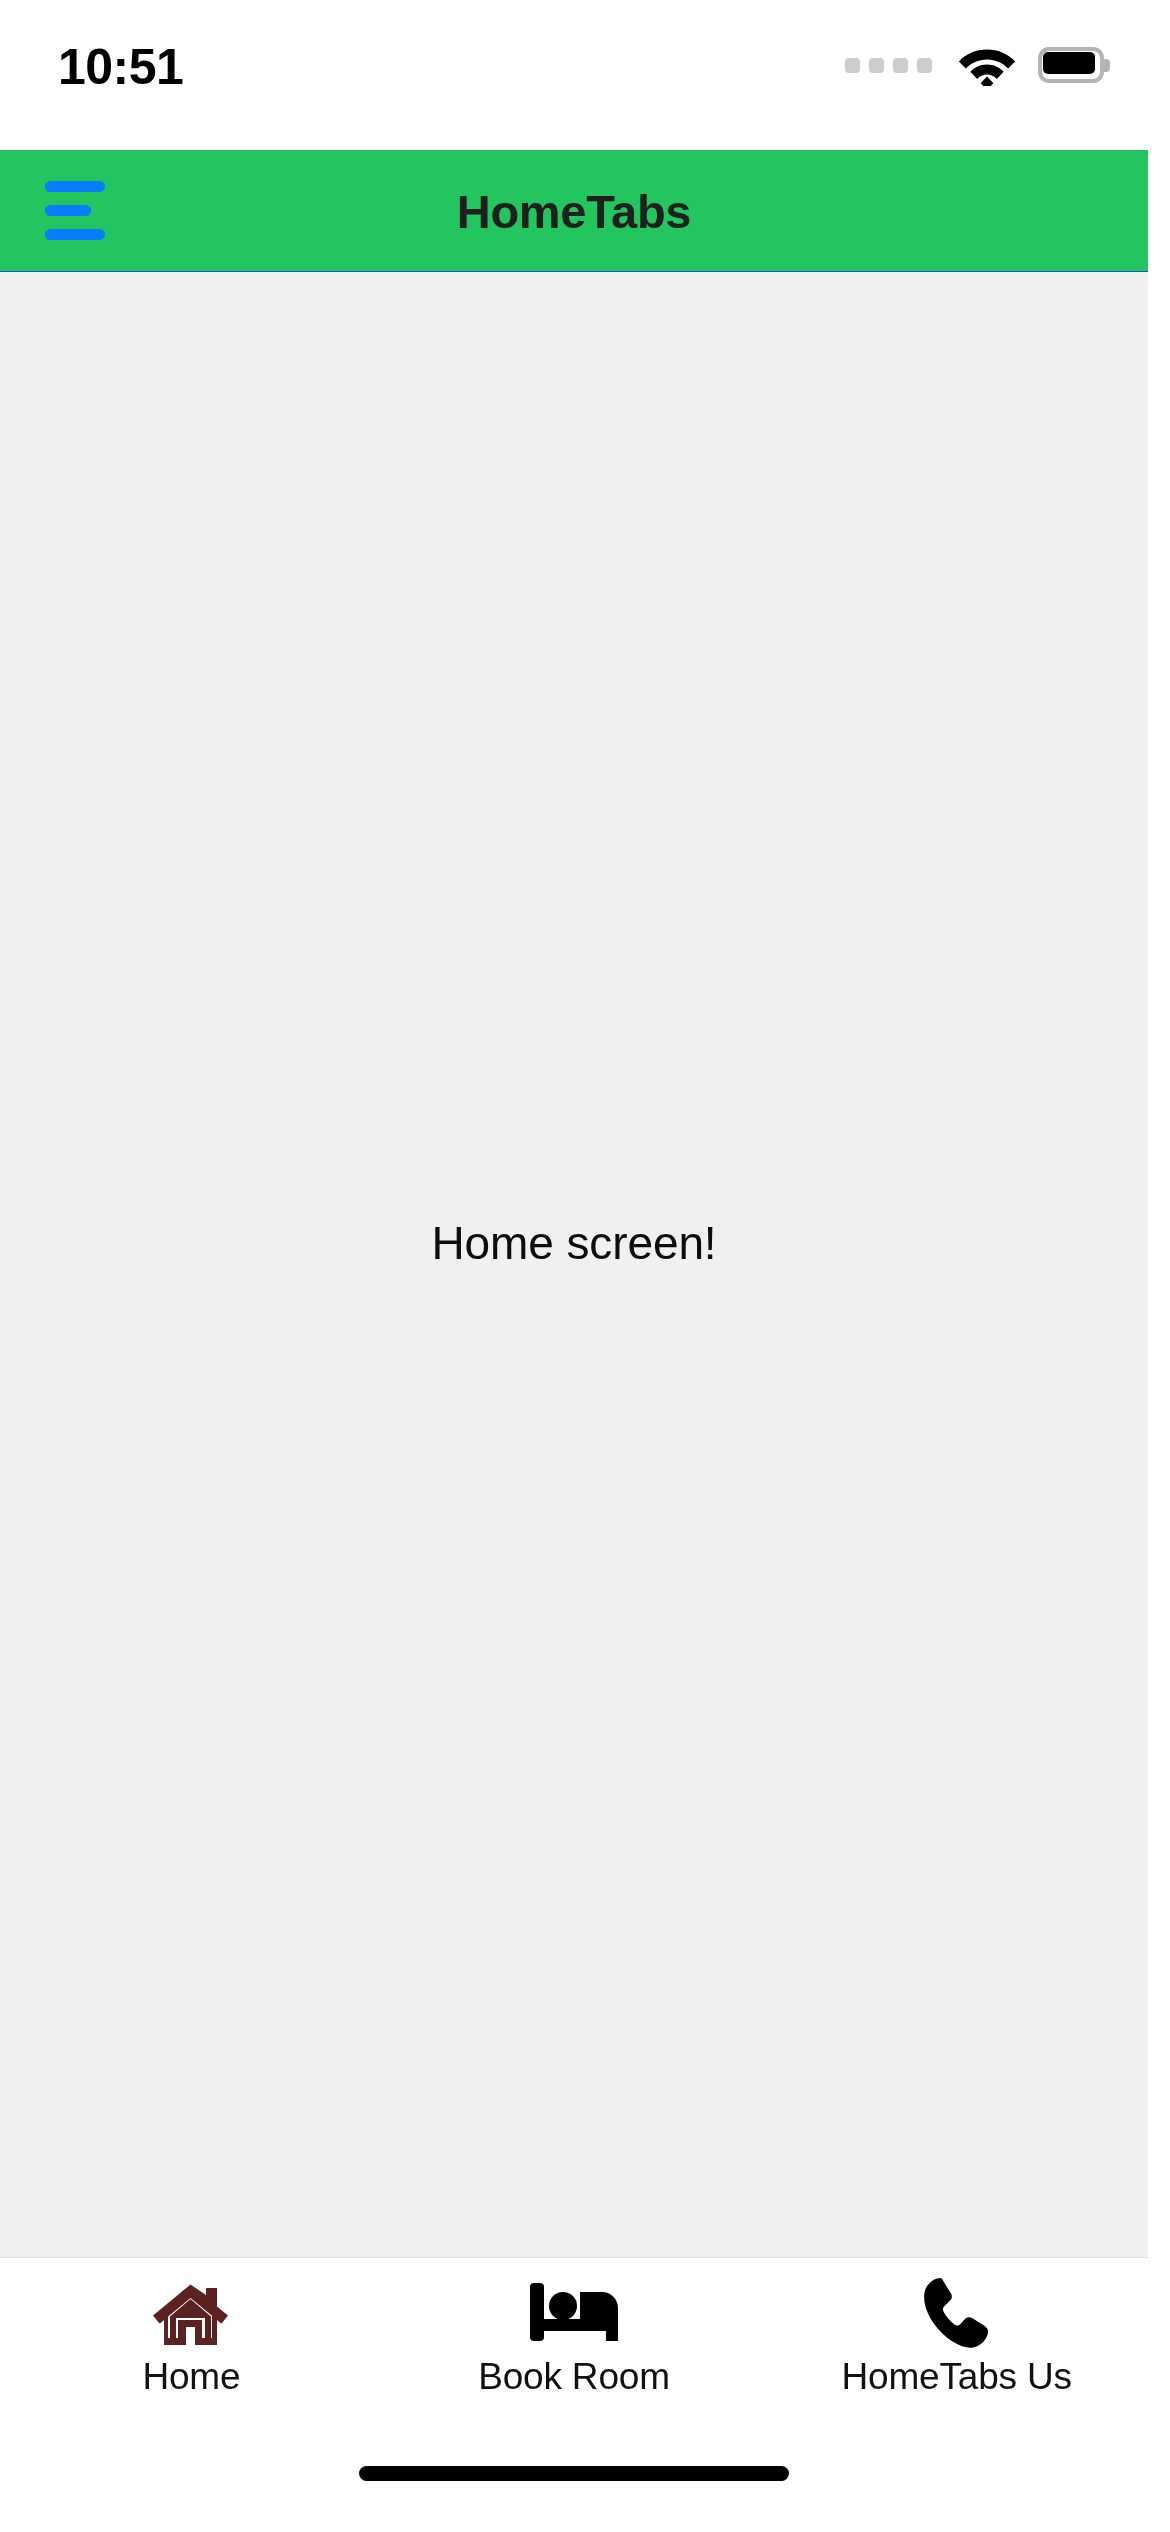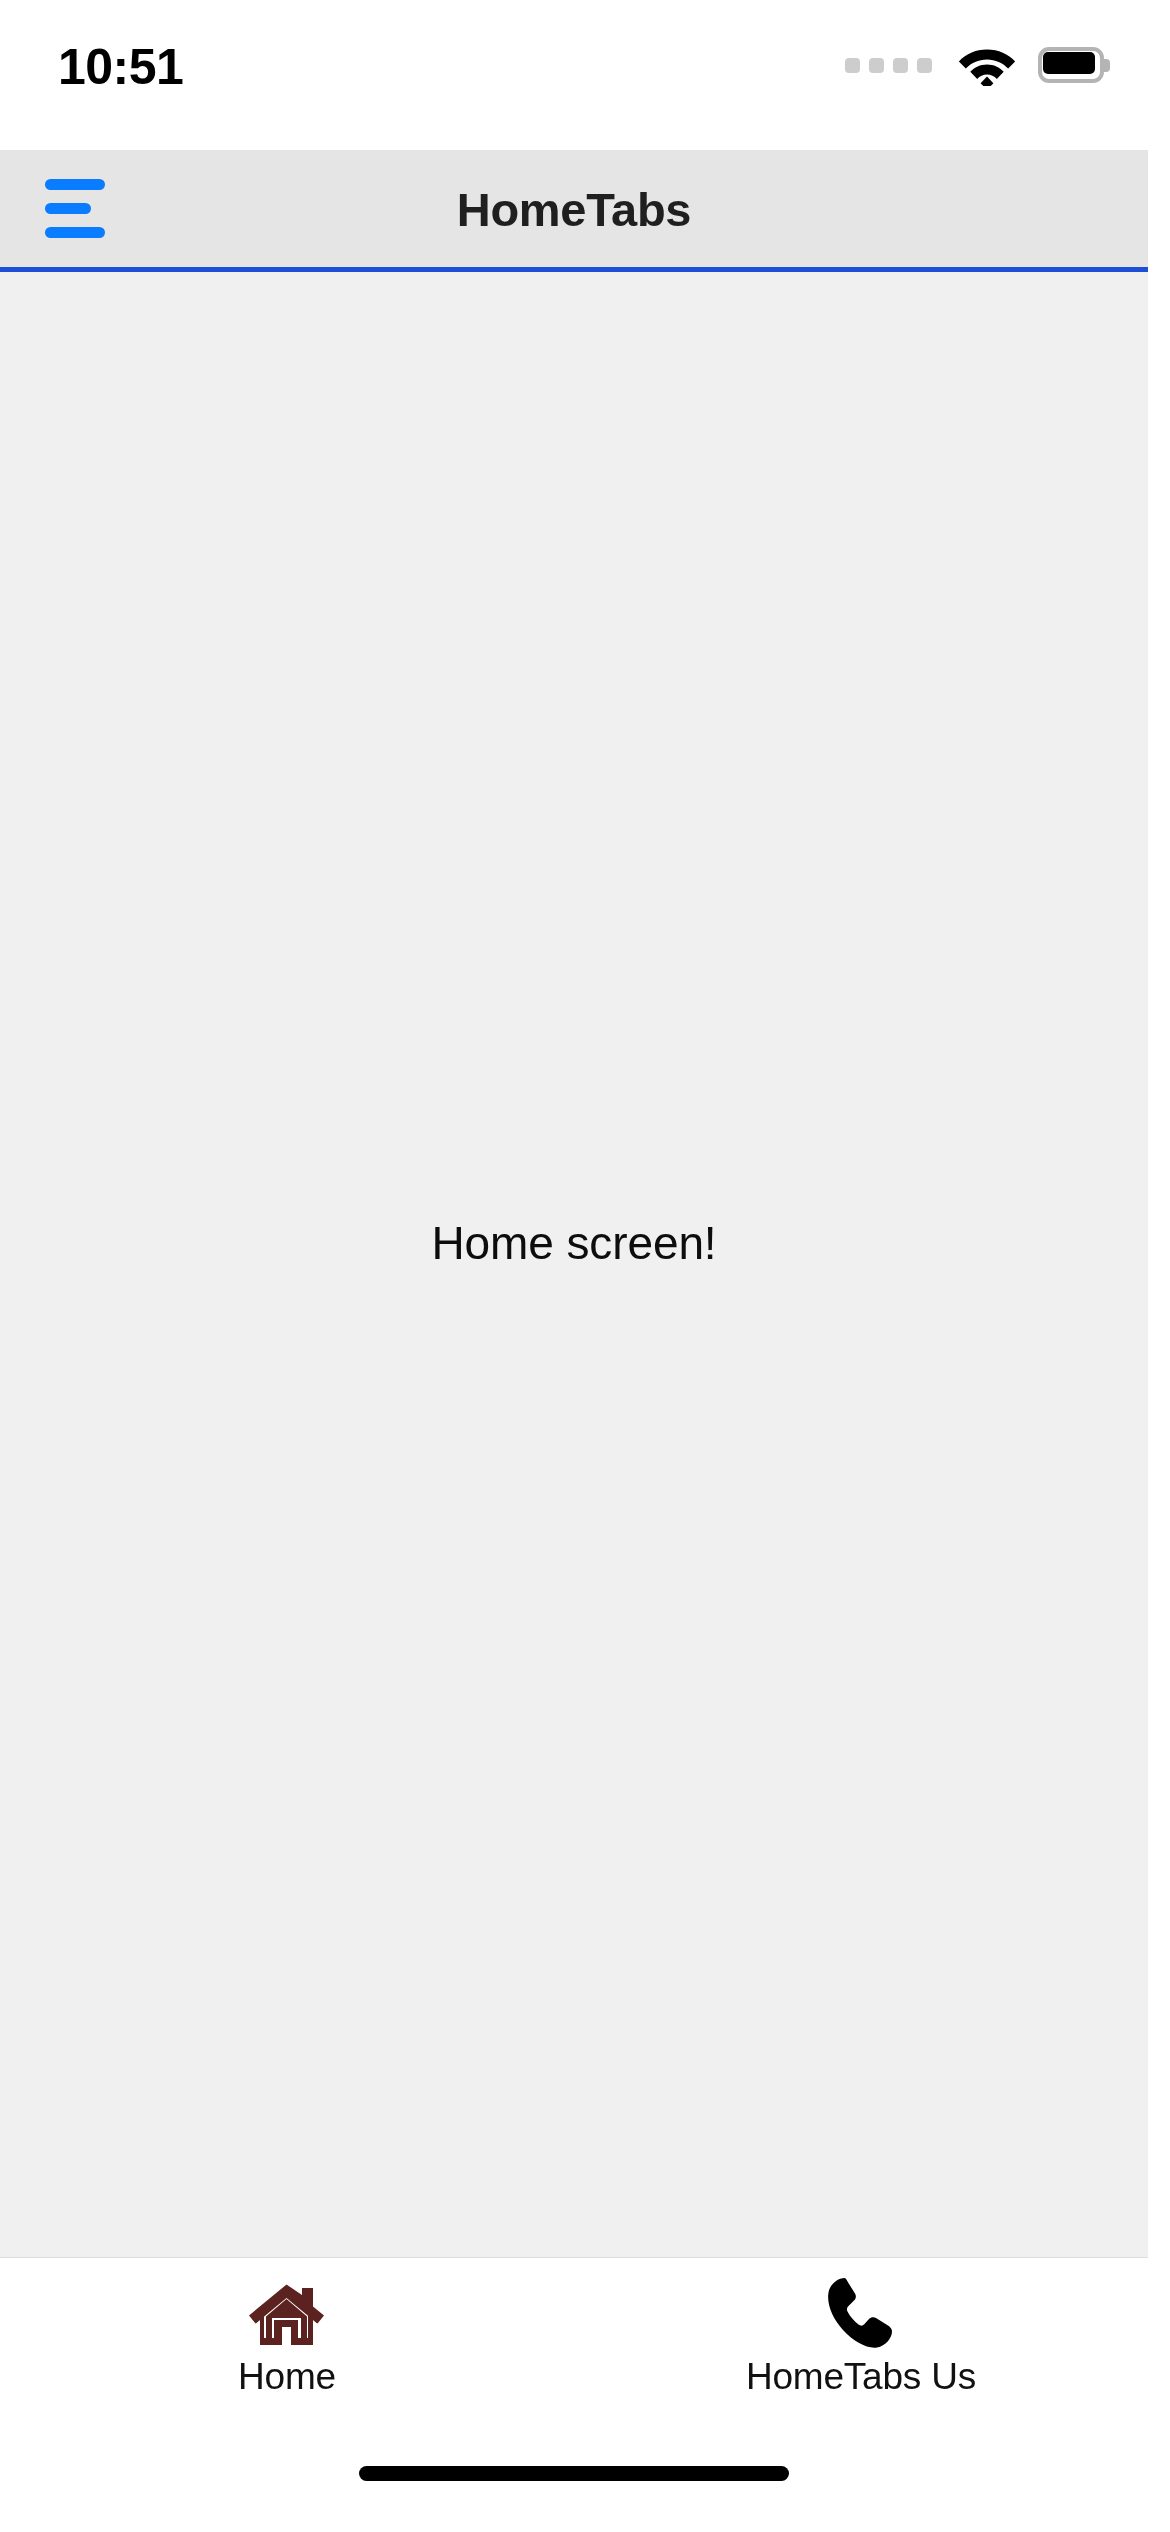--- a/index.html
+++ b/index.html
@@ -63,22 +63,22 @@
     position:absolute; right:0; top:12px;
     width:6px; height:13px;
     background:#b4b4b4;
     border-radius:0 4px 4px 0;
   }
 
   
   .nav-header {
     position:relative;
     flex:0 0 122px;
-    background:#e5e5e5;
-    border-bottom:5px solid #1d4ed8;
+    background:#22c55e;
+    border-bottom:1px solid #1d4ed8;
   }
   .menu-button {
     position:absolute;
     left:36px; top:50%;
     transform:translateY(-50%);
     width:80px; height:64px;
     display:flex; flex-direction:column;
     justify-content:center; align-items:flex-start;
     gap:13px;
     padding-left:9px;
@@ -216,20 +216,32 @@
       <div class="tab-icon">
         <svg width="82" height="72" viewBox="0 0 82 72">
           <path d="M40.5 7.5 L3 38.5 l6.5 8 L14 42.8 V68 h22 V50 h9 v18 h22 V42.8 l4.5 3.7 6.5-8 -11-9.1 V11 H56 v7.1 L40.5 7.5 z M40.5 19.6 L62 37.3 V61 H52 V43 H28 v18 H18 V37.3 L40.5 19.6 z" fill="#5c2220"></path>
           <path d="M40.5 22 L20 39.5 V61 h6 V41 h29 v20 h6 V39.5 L40.5 22 z" fill="#5c2220"></path>
           <path d="M40.5 14 L6.5 42 l3.5 4.2 L40.5 21 l30.5 25.2 3.5-4.2 L40.5 14 z" fill="#5c2220"></path>
         </svg>
       </div>
       <div class="tab-label">Home</div>
     </div>
 
+    <div class="tab-item">
+      <div class="tab-icon">
+        <svg width="96" height="72" viewBox="0 0 96 72">
+          <rect x="4" y="6" width="14" height="58" rx="4" fill="#000"></rect>
+          <circle cx="37" cy="29" r="14" fill="#000"></circle>
+          <path d="M54 15 h22 c9 0 16 7 16 16 v12 H54 z" fill="#000"></path>
+          <rect x="12" y="42" width="80" height="12" fill="#000"></rect>
+          <rect x="80" y="50" width="12" height="14" fill="#000"></rect>
+        </svg>
+      </div>
+      <div class="tab-label">Book Room</div>
+    </div>
 
     <div class="tab-item">
       <div class="tab-icon">
         <svg width="78" height="78" viewBox="0 0 78 78">
           <path d="M22.5 4 C16 4 8 10 6.5 18.5 c-2 11.5 4 26 14.5 37.5 C31.5 67.5 45 75 55 73.5 c8.5-1.5 15-9.5 15-16 0-2.5-1.5-4.5-4-6 L54 44 c-2.5-1.5-5-1-7 1 l-5 5.5 c-1.5 1.5-3.5 1.5-5.5 0 -4.5-3.5-8.5-8-11-13 -1-2-0.5-4 1-5.5 L32 26.5 c2-2 2.5-4.5 1-7 L25.5 7.5 C24.5 5.5 23.5 4 22.5 4 z" fill="#000"></path>
         </svg>
       </div>
       <div class="tab-label">HomeTabs Us</div>
     </div>
 

